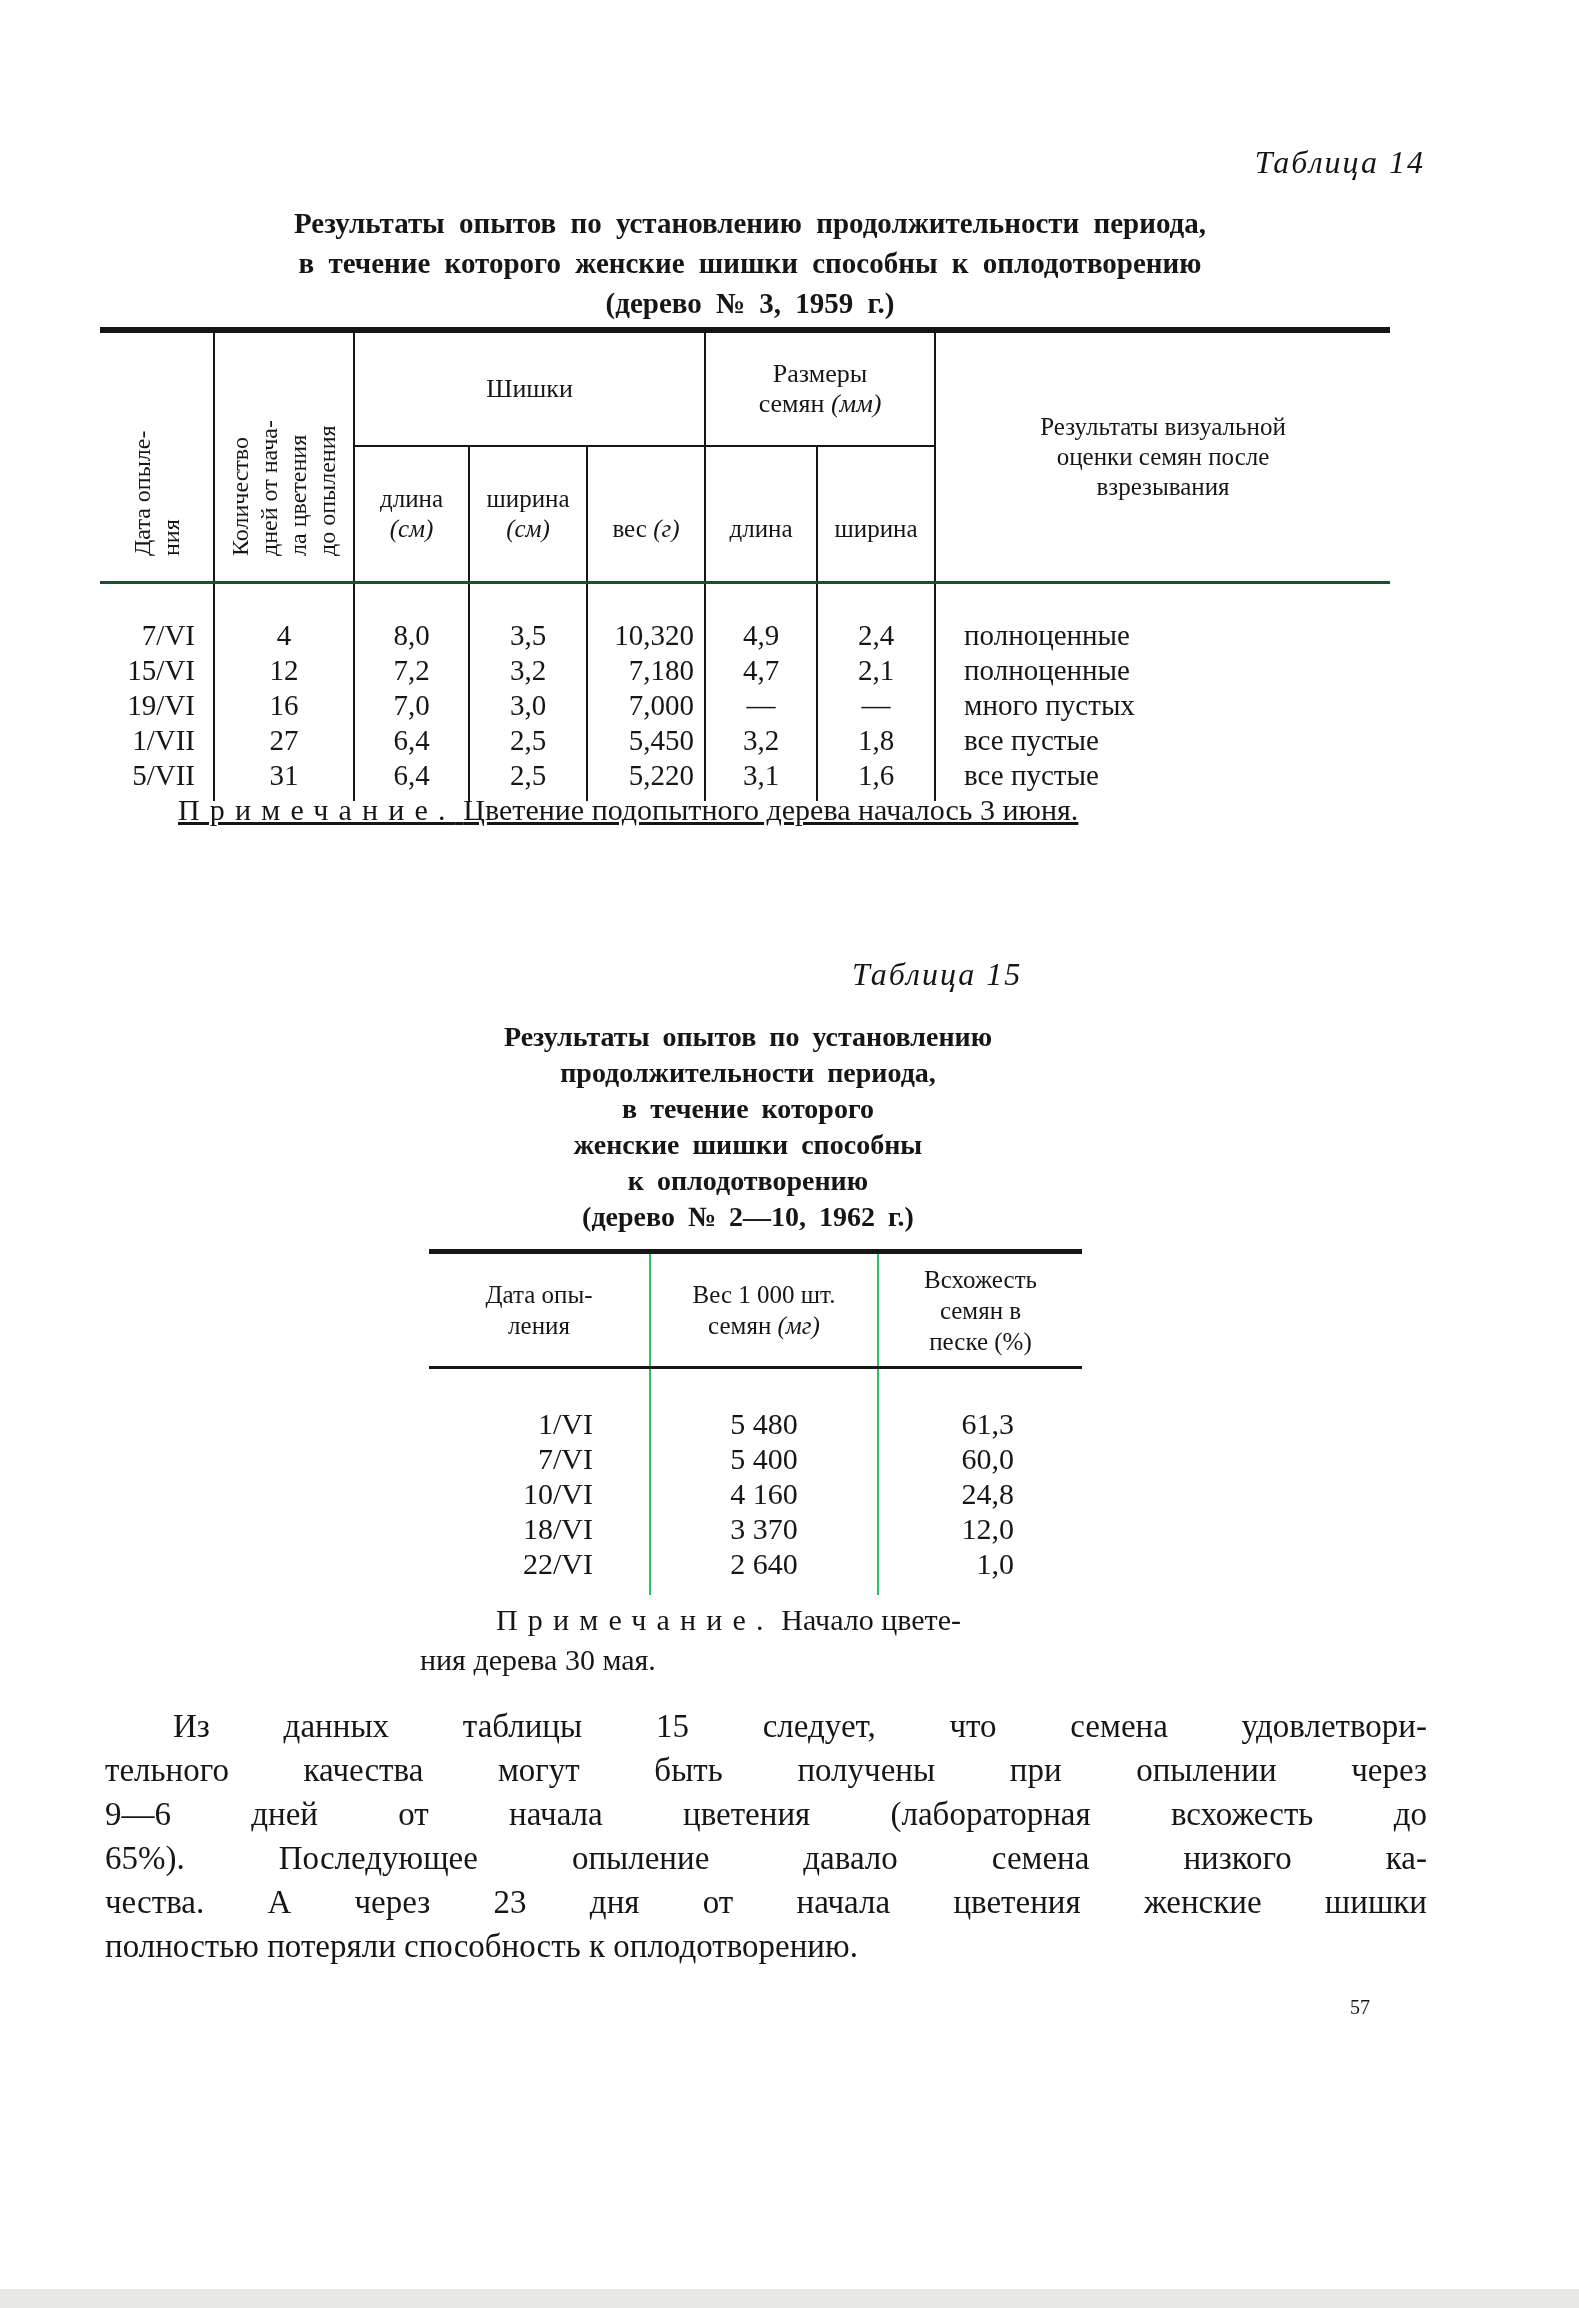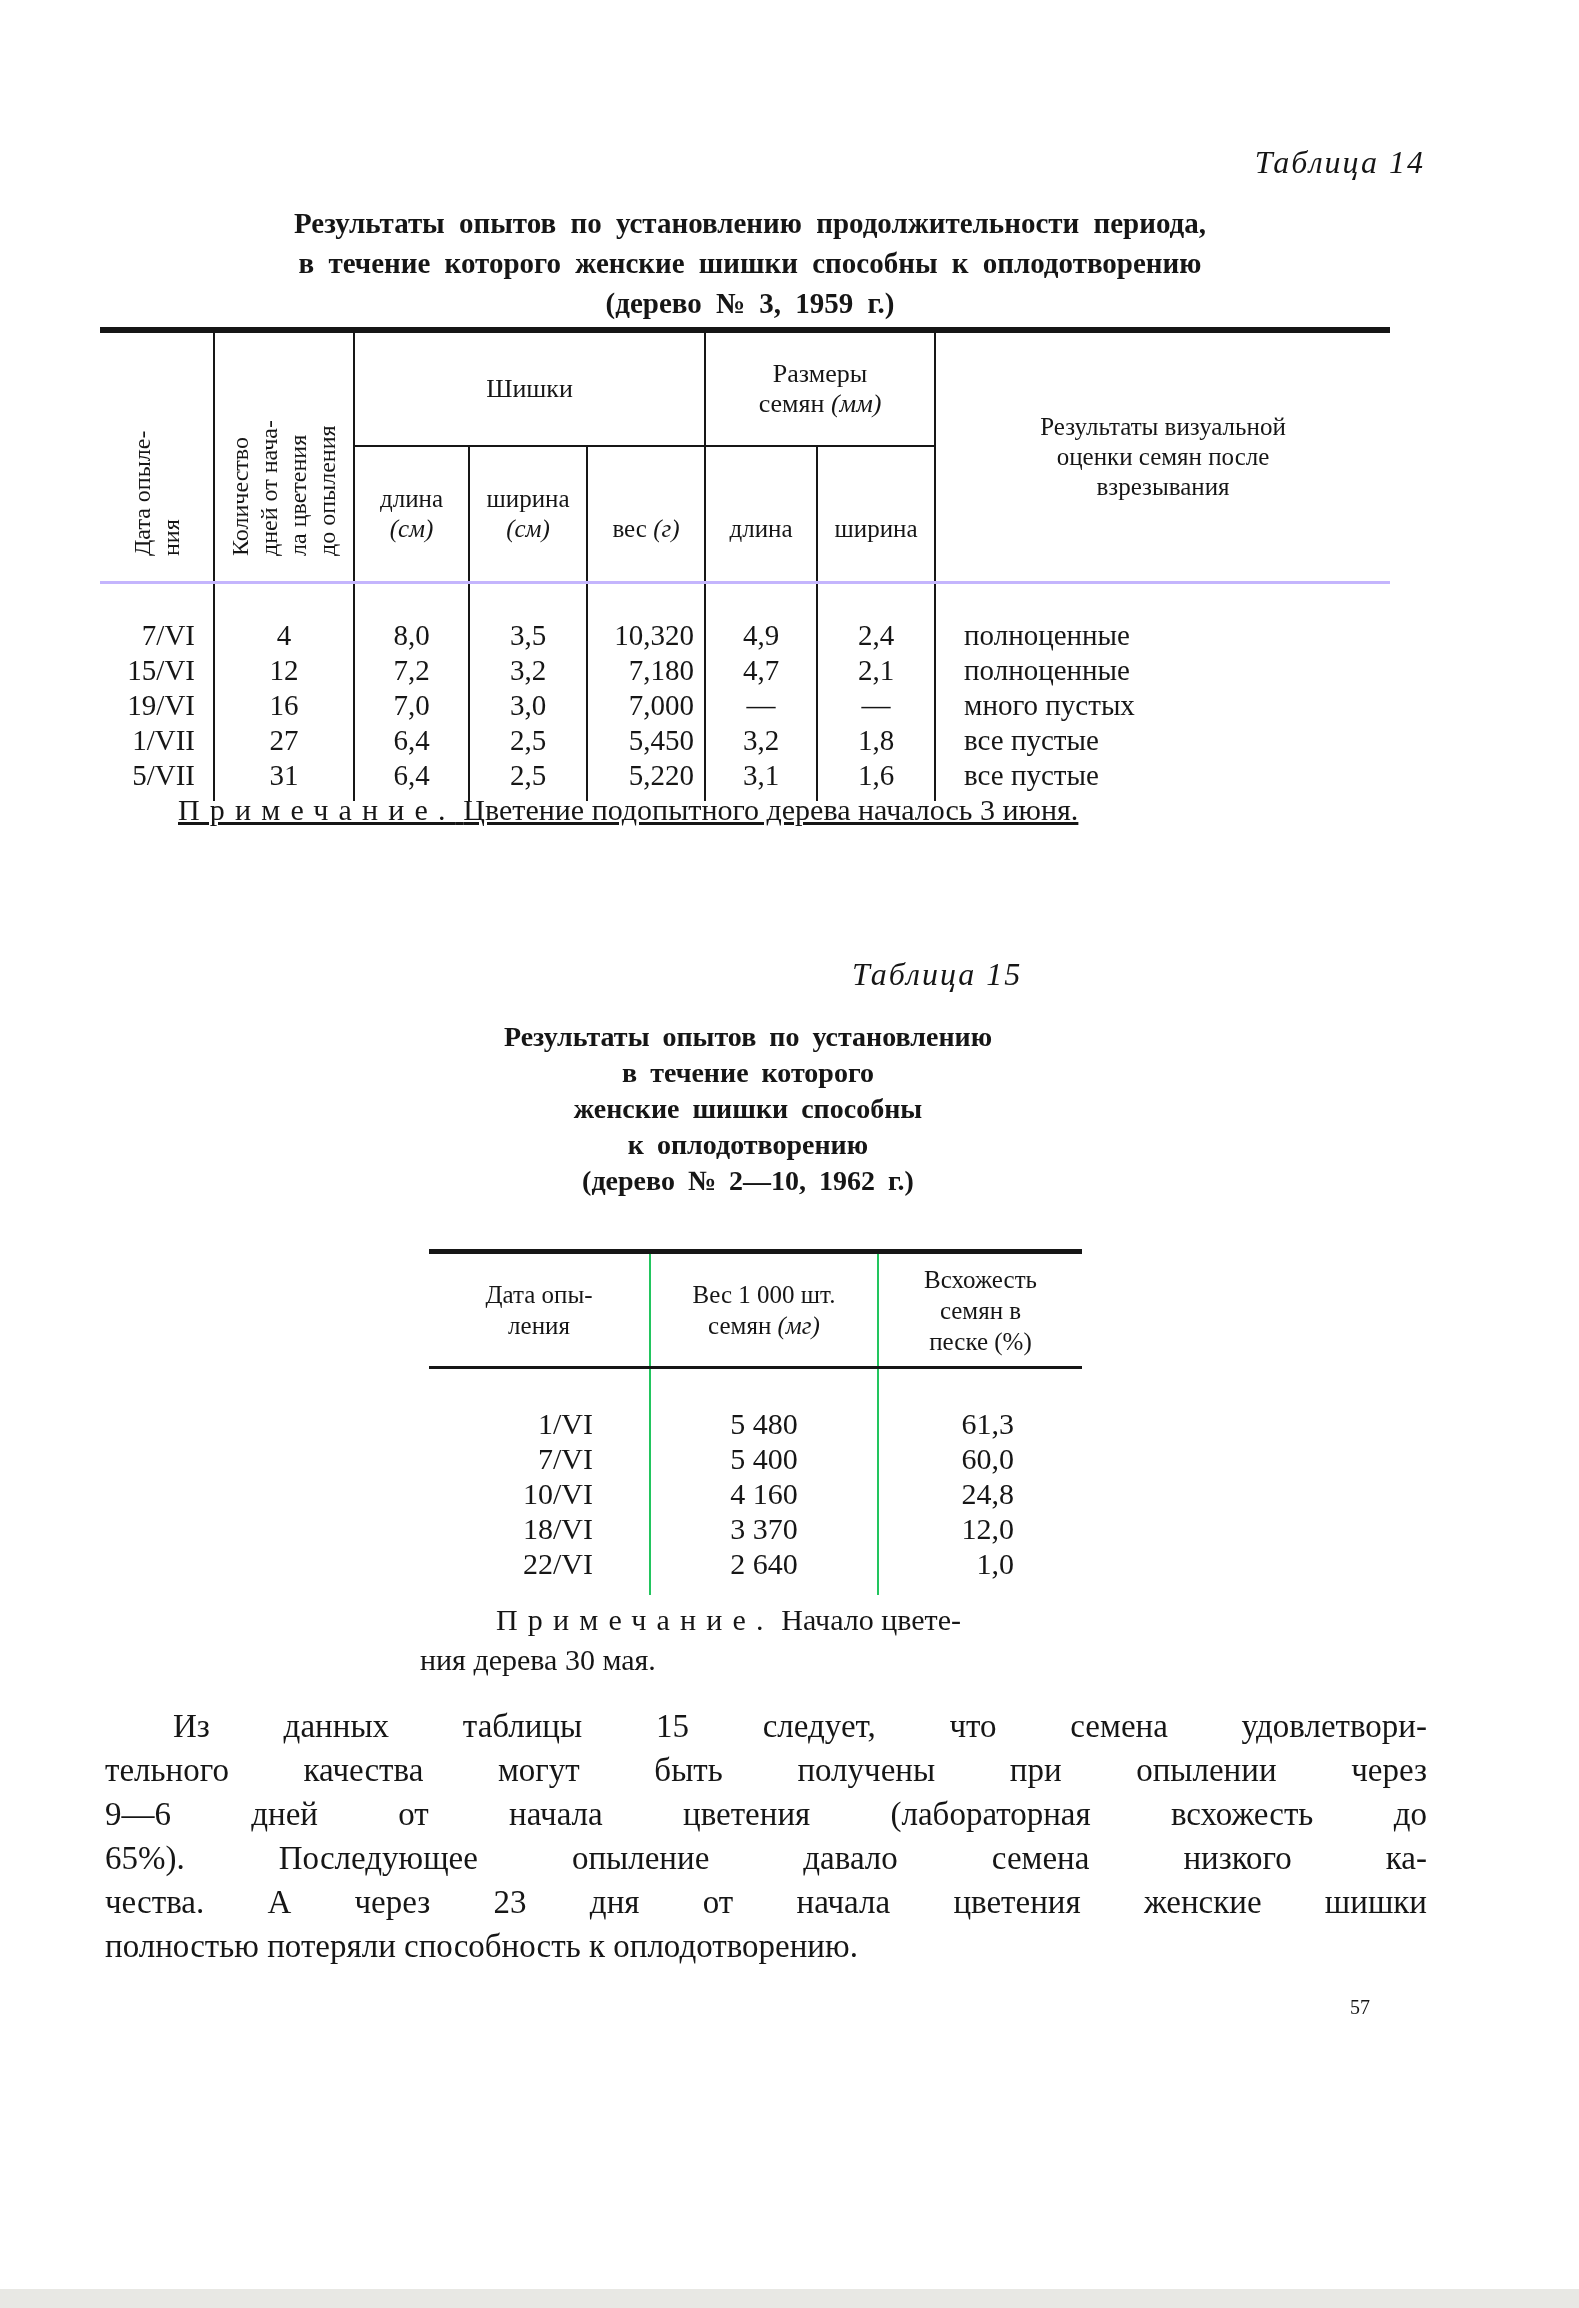--- a/index.html
+++ b/index.html
@@ -35,21 +35,21 @@
     top: 327px; left: 100px;
     width: 1290px;
     border-collapse: collapse;
     table-layout: fixed;
     border-top: 6px solid #161616;
   }
   #table14 th, #table14 td { padding: 0; font-weight: normal; }
   #table14 .bR { border-right: 2px solid #161616; }
   #table14 thead th { vertical-align: middle; text-align: center; font-size: 25px; line-height: 30px; }
   #table14 .group { height: 112px; border-bottom: 2px solid #161616; font-size: 26px; }
-  #table14 .hbot { border-bottom: 3px solid #c4b5fd; }
+  #table14 .hbot { border-bottom: 3px solid #14532d; }
   #table14 .sub { height: 104px; }
   #table14 .low { vertical-align: middle; padding-top: 30px; }
   .vert {
     display: inline-block;
     writing-mode: vertical-rl;
     transform: rotate(180deg);
     white-space: pre-line;
     font-size: 24px;
     line-height: 29px;
     height: 205px;
@@ -238,20 +238,21 @@
 
   <div id="t14-note" class="note">
     <span class="spaced">Примечание.</span>
     <span>Цветение подопытного дерева началось 3 июня.</span>
   </div>
 
   <div id="t15-caption" class="tbl-caption">Таблица 15</div>
 
   <div id="t15-title" class="tbl-title">
     <div>Результаты опытов по установлению</div>
+    <div>продолжительности периода,</div>
     <div>в течение которого</div>
     <div>женские шишки способны</div>
     <div>к оплодотворению</div>
     <div>(дерево № 2—10, 1962 г.)</div>
   </div>
 
   <table id="table15">
     <colgroup>
       <col style="width:221px">
         <col style="width:228px">

